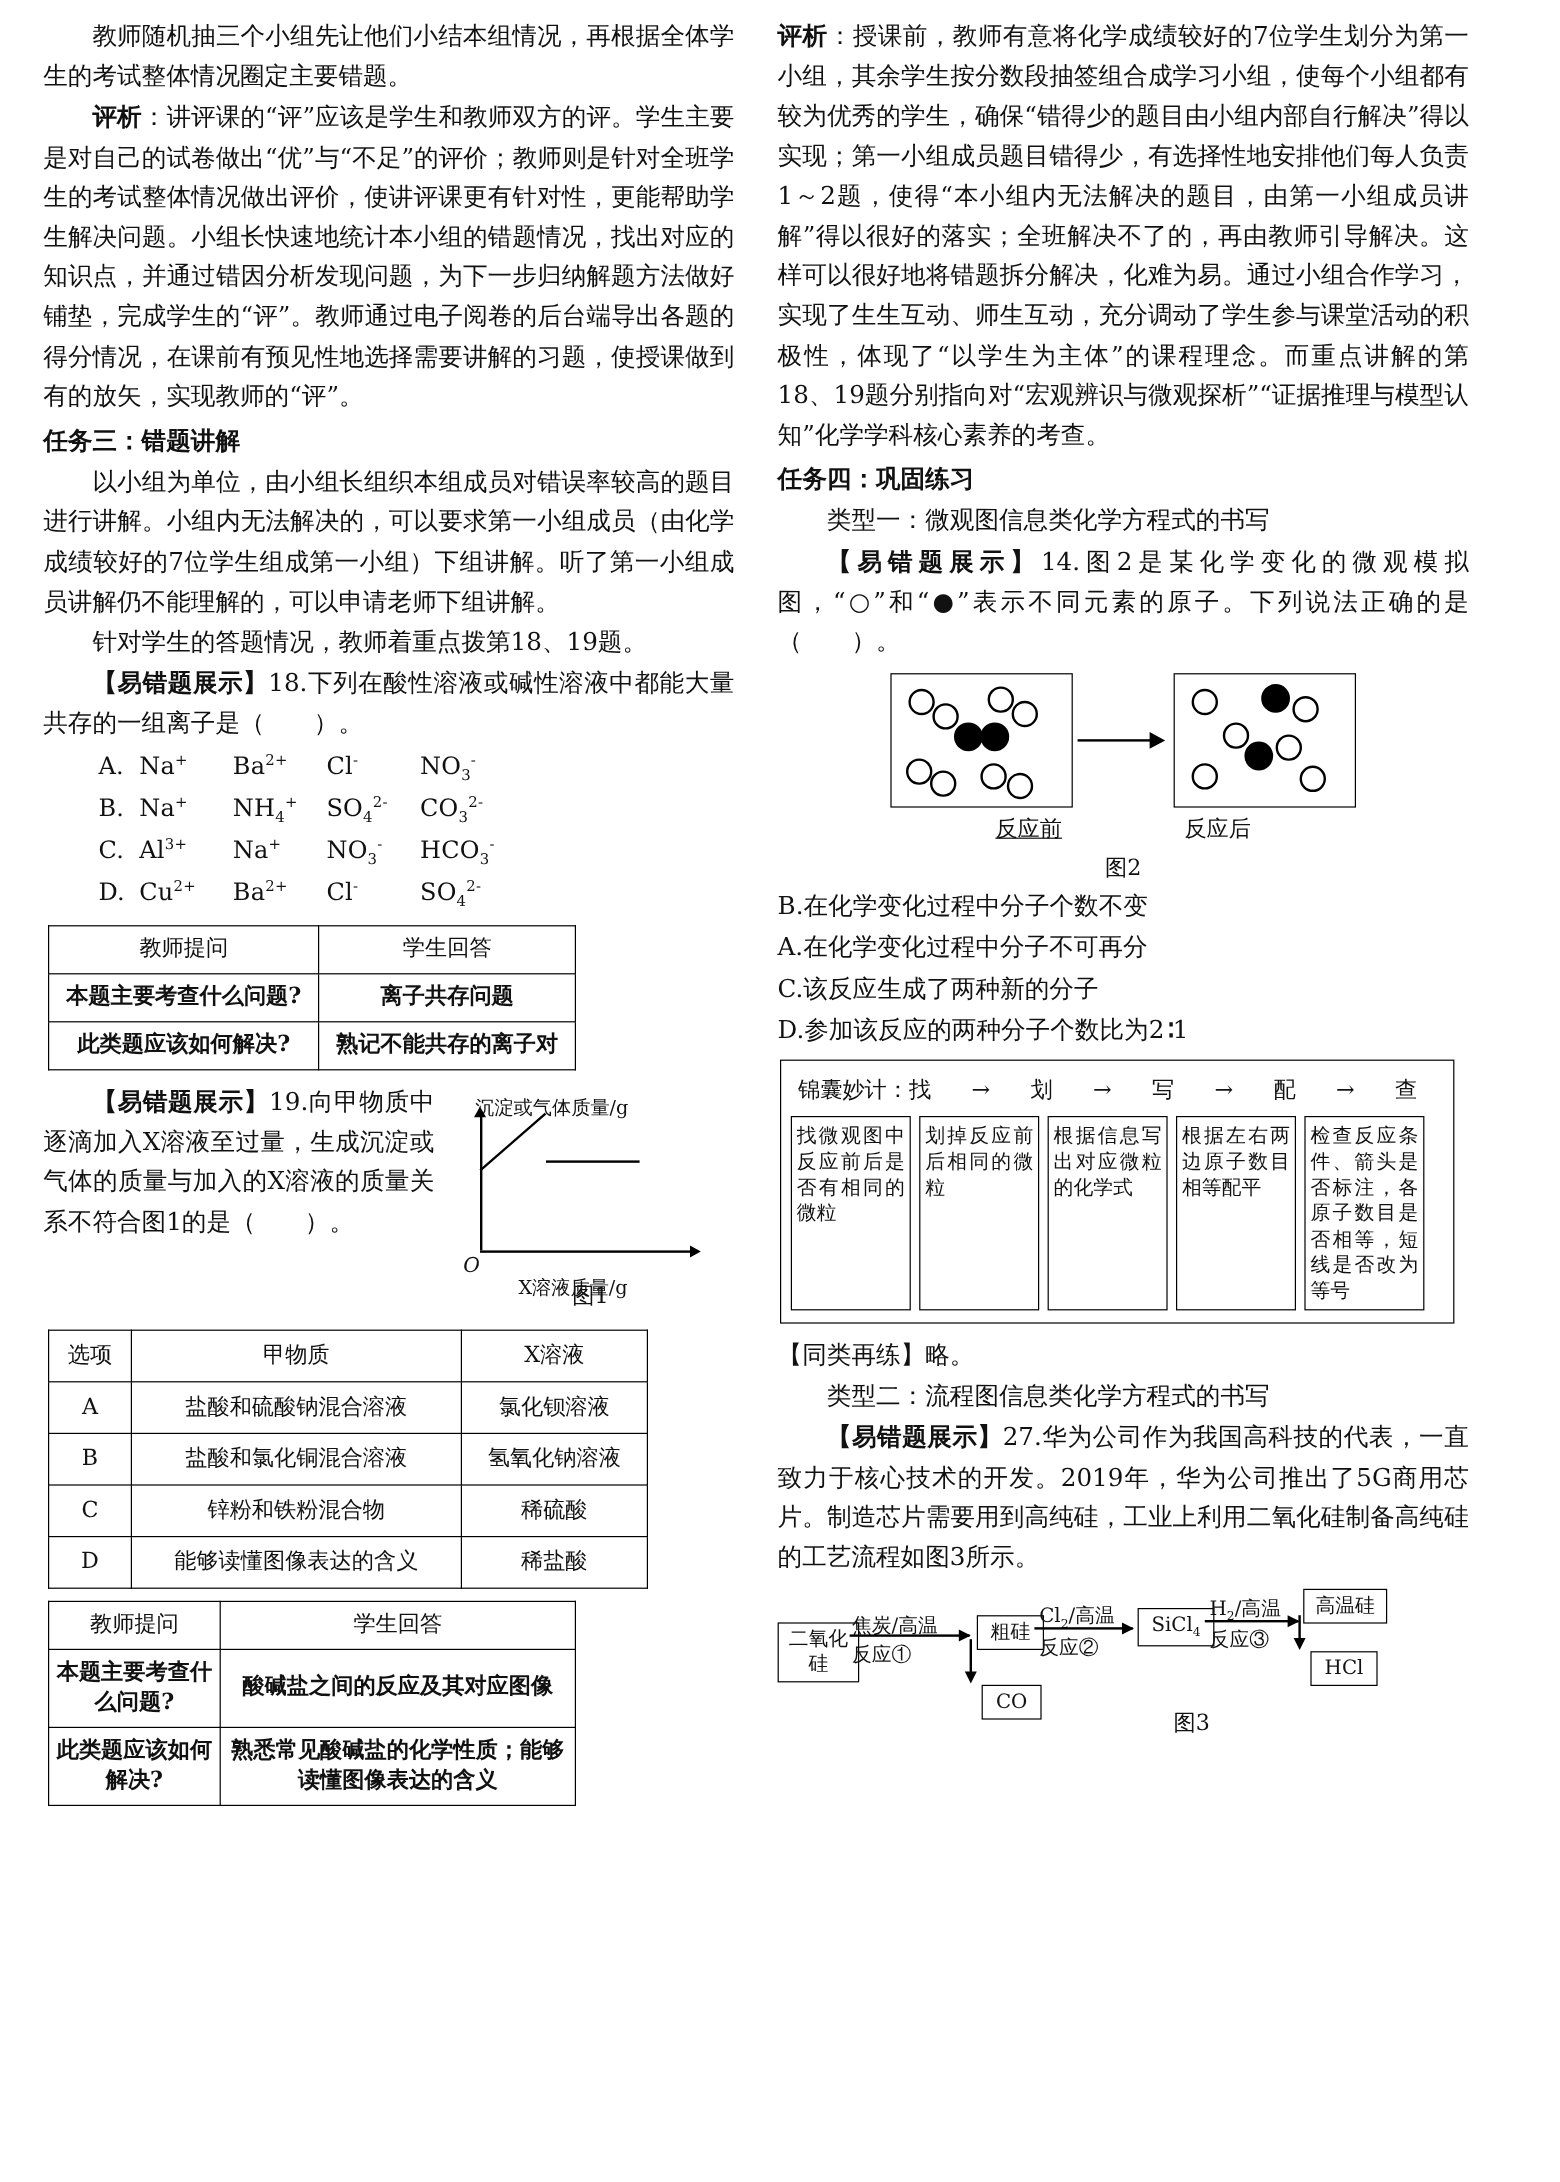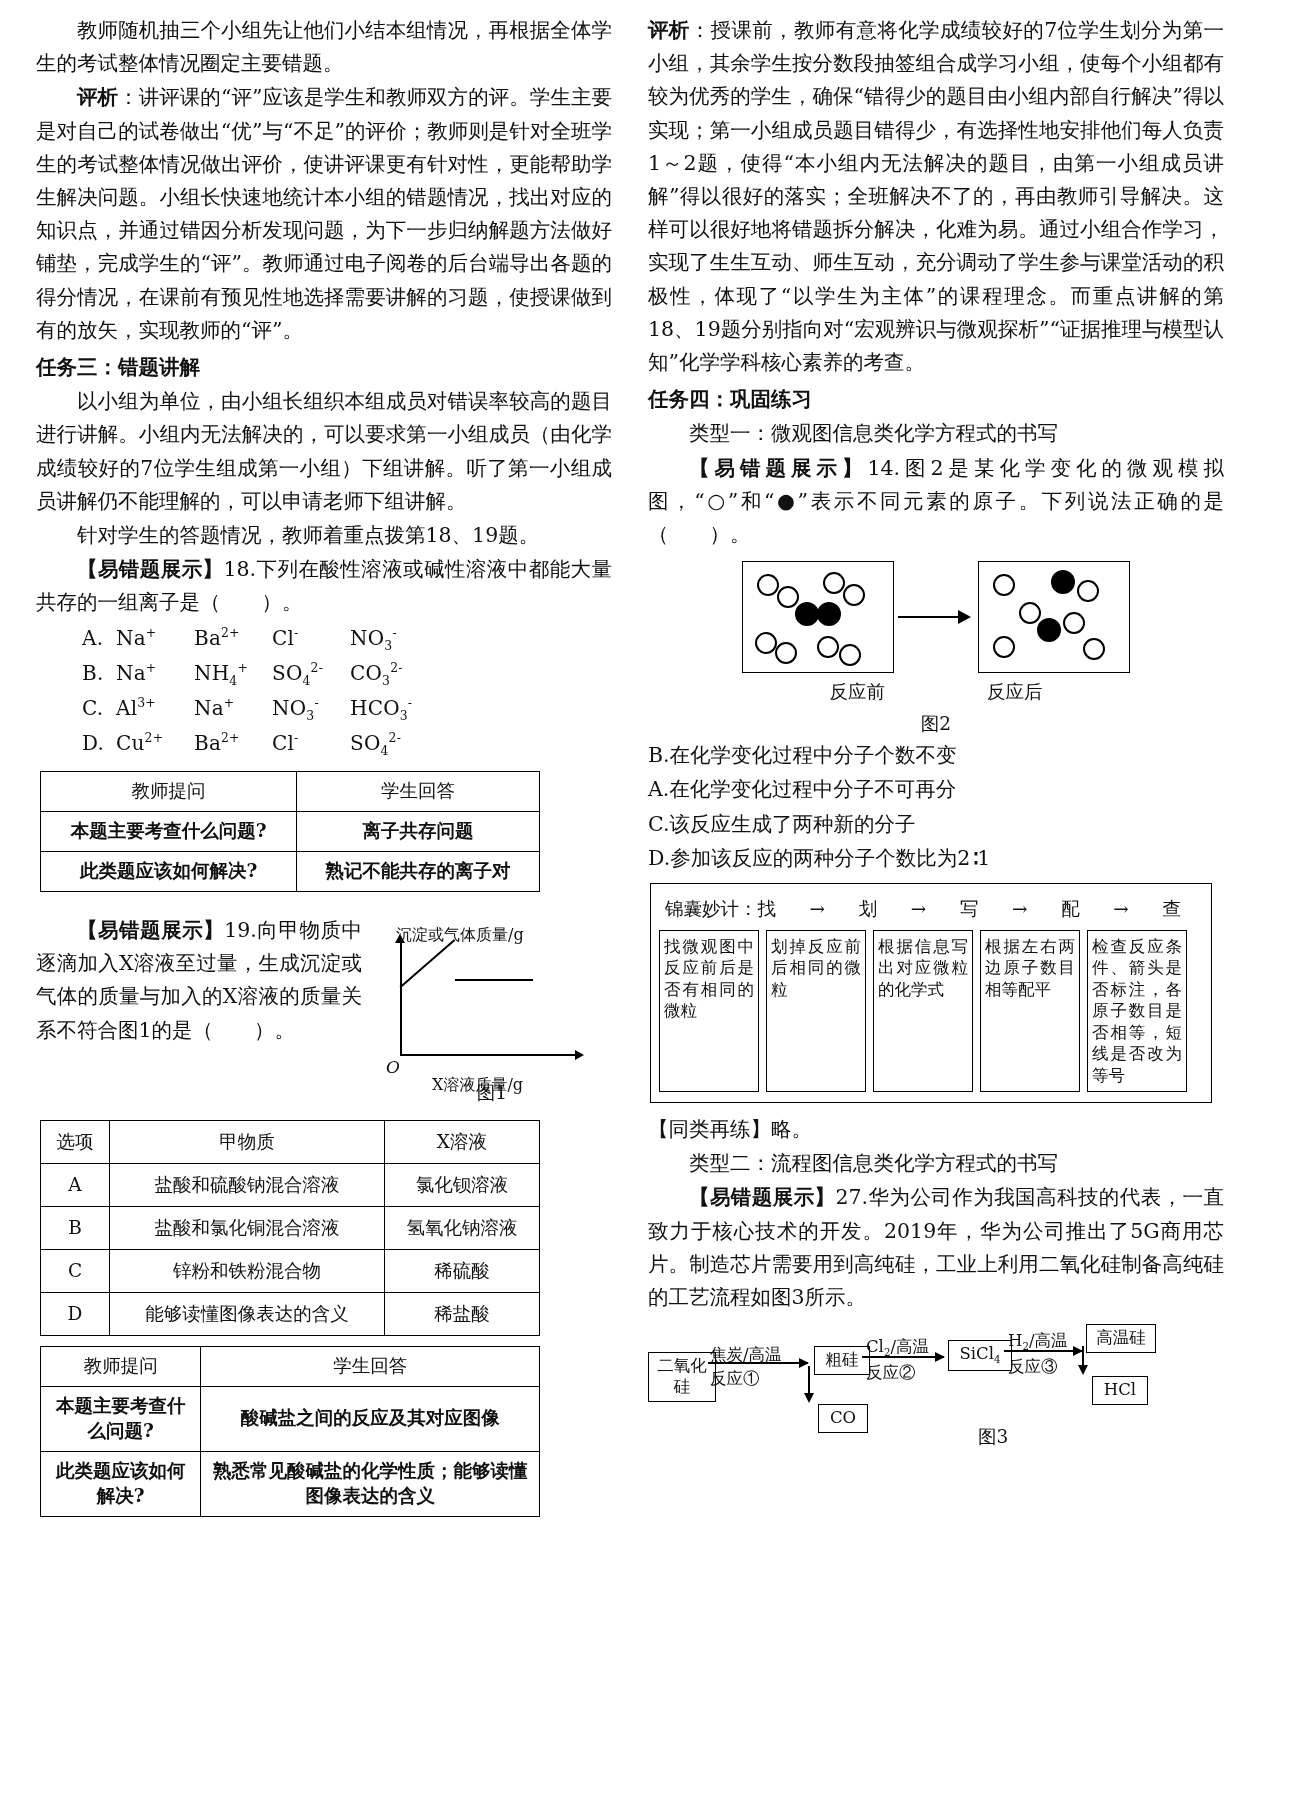--- a/index.html
+++ b/index.html
@@ -32,22 +32,22 @@
   .ind{text-indent:2em;}
   .bold{font-weight:bold;}
   .task{font-weight:bold;margin-top:4px;}
   .opts{margin:2px 0 4px 46px;font-family:"DejaVu Serif", serif;}
   .opt{margin:1px 0;font-size:20px;letter-spacing:.2px;}
   .opt .lbl{display:inline-block;width:34px;}
   .opt .frm{display:inline-block;min-width:78px;}
   sup,sub{font-size:.62em;}
   table.qa{
     border-collapse:collapse;
-    width:500px;
-    margin:10px 0 22px 4px;
+    width:440px;
+    margin:10px 0 10px 4px;
     font-size:18.5px;
     line-height:1.35;
   }
   table.qa td,table.qa th{
     border:1.6px solid #000;
     padding:7px 6px;
     text-align:center;
     font-weight:bold;
   }
   table.qa th{font-weight:normal;}
@@ -122,21 +122,21 @@
   .arrowmid{
     width:84px;height:34px;position:relative;
   }
   .arrowmid .shaft{position:absolute;left:4px;top:16px;width:62px;height:2.2px;background:#000;}
   .arrowmid .head{position:absolute;left:64px;top:10px;width:0;height:0;
     border-top:7px solid transparent;border-bottom:7px solid transparent;border-left:13px solid #000;}
   .atom{position:absolute;border:2px solid #000;border-radius:50%;box-sizing:border-box;}
   .white{background:#fff;}
   .black{background:#000;}
   .mollabels{display:flex;justify-content:center;margin-top:4px;font-size:18.5px;}
-  .mollabels span:first-child{margin-right:102px;}
+  .mollabels span:first-child{margin-right:102px;text-decoration:underline;}
 
   
   .jinnang{
     border:1.8px solid #000;
     margin:8px 2px 10px 2px;
     padding:8px 24px 10px 8px;
     box-sizing:border-box;
     width:562px;
   }
   .jn-head{

